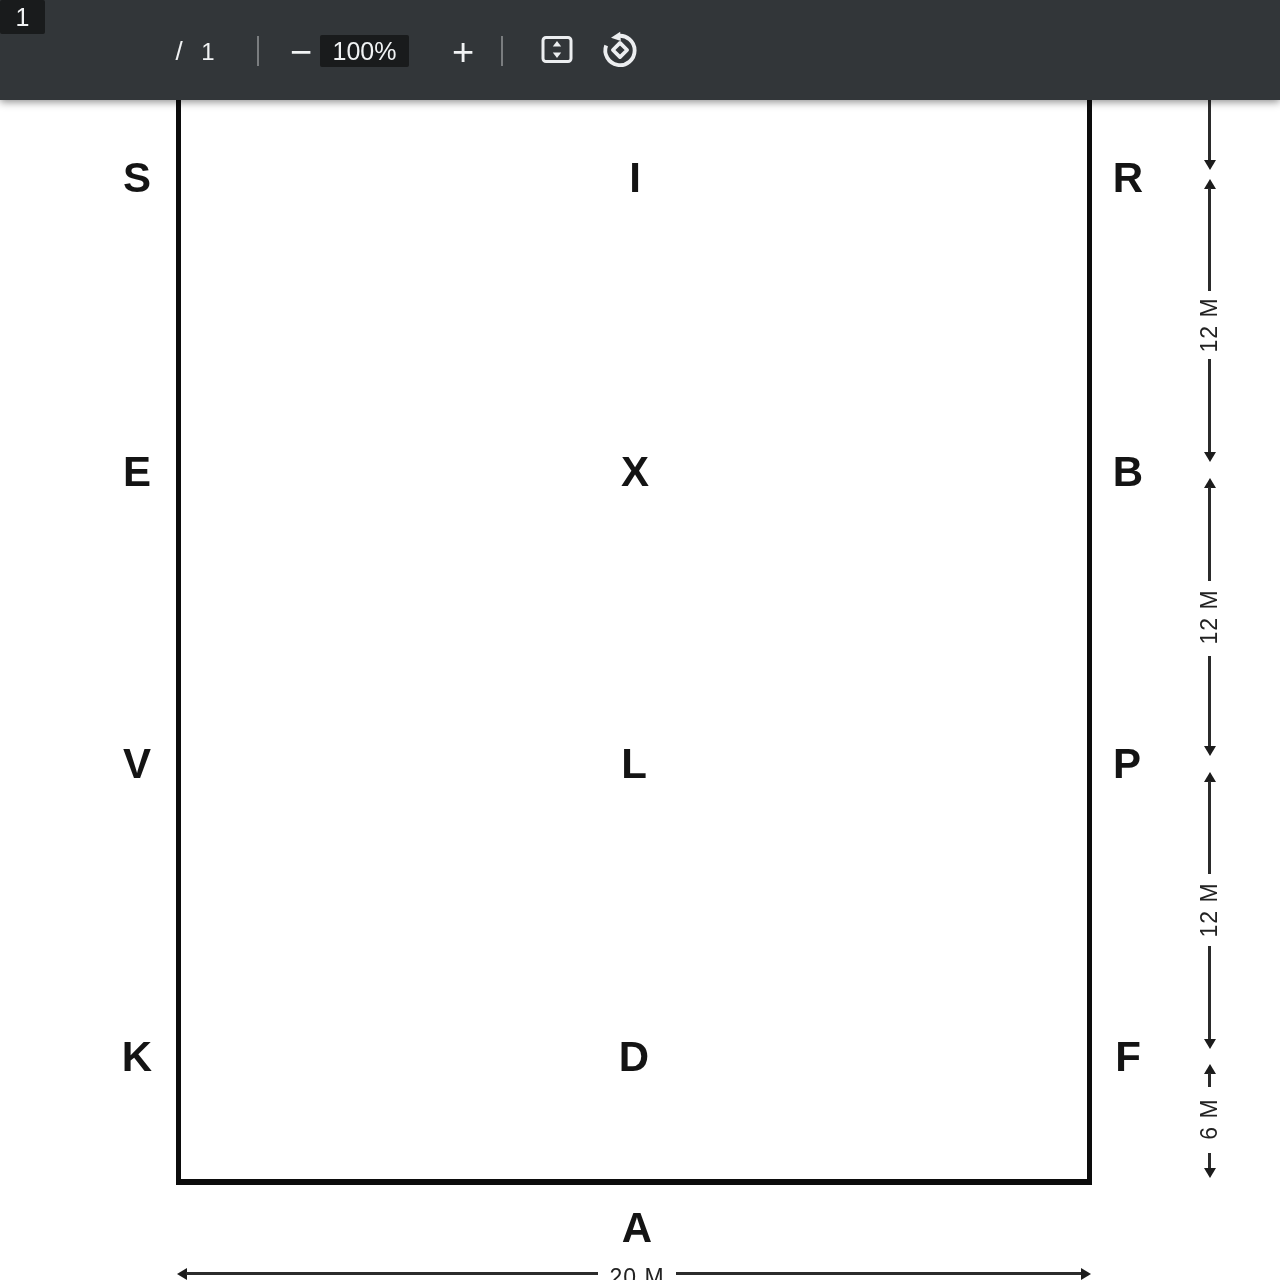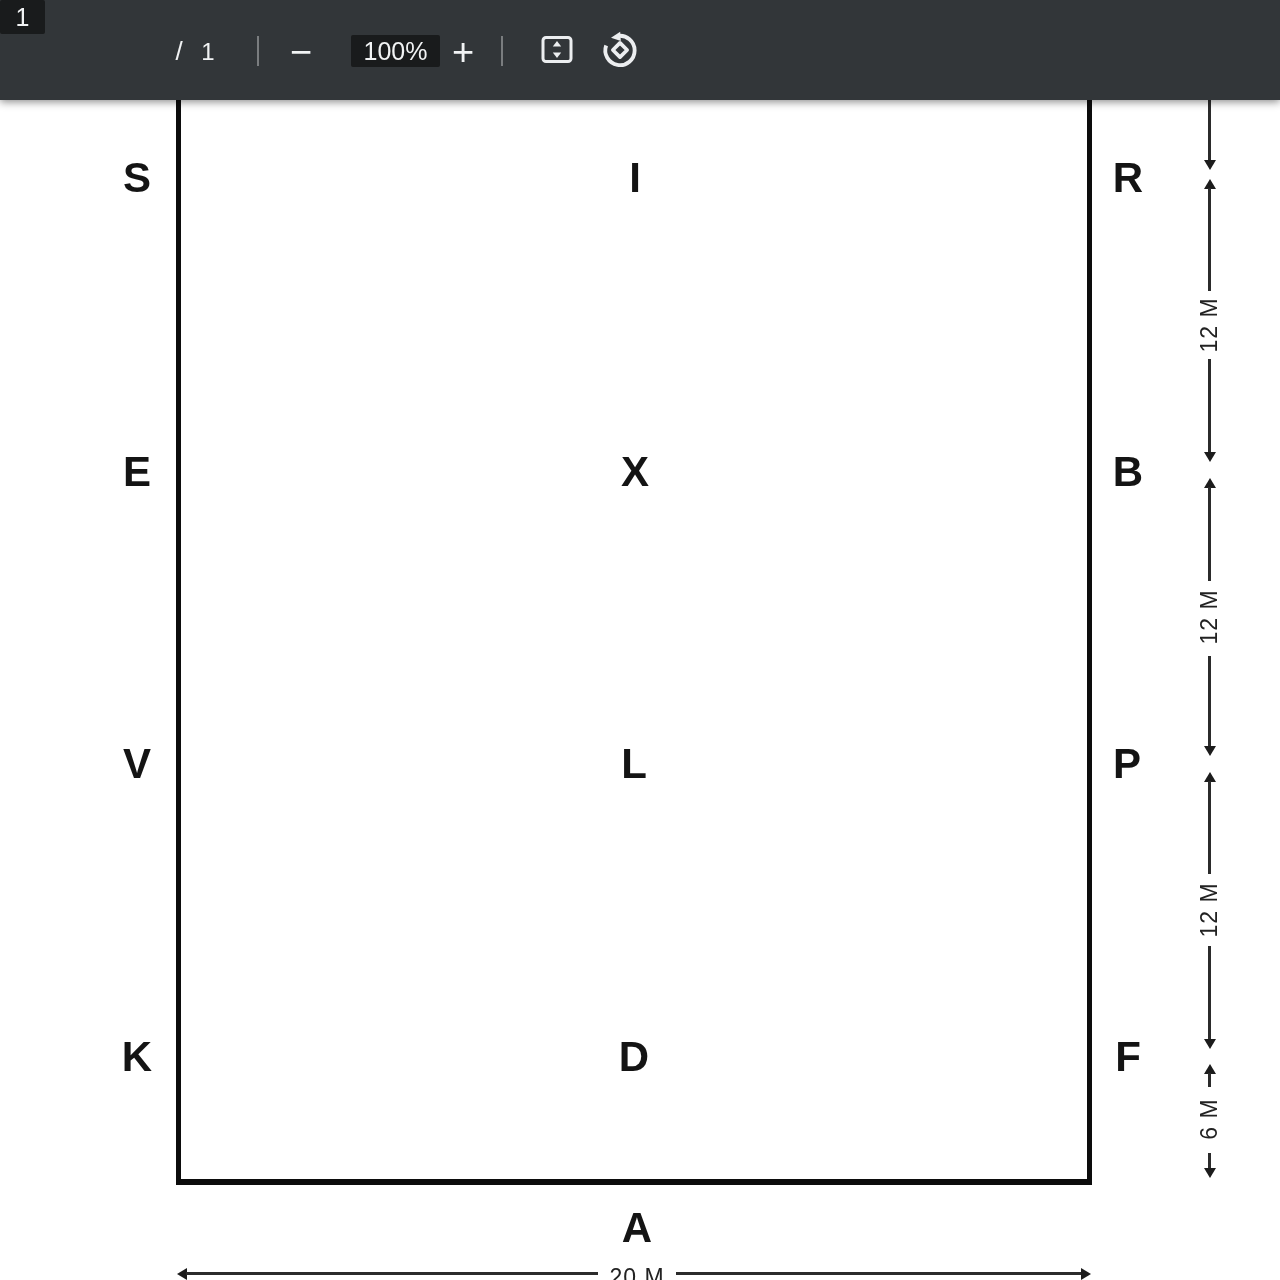--- a/index.html
+++ b/index.html
@@ -12,21 +12,21 @@
   .toolbar .titem{position:absolute;color:#f1f3f4;}
   .page-input{left:121px;top:33px;width:45px;height:34px;background:#191b1c;border:none;border-radius:2px;
               color:#f1f3f4;font-size:25px;text-align:center;font-family:"Liberation Sans",sans-serif;padding:0;}
   .slash{left:171px;top:34px;width:16px;height:34px;line-height:34px;font-size:26px;text-align:center;}
   .page-count{left:196px;top:35px;width:24px;height:33px;line-height:33px;font-size:24px;text-align:center;}
   .tsep{position:absolute;width:2px;height:30px;top:36px;background:#7a7d7f;}
   .sep1{left:257px;} .sep2{left:501px;}
   .tbtn{position:absolute;background:transparent;border:none;color:#f1f3f4;padding:0;cursor:default;
         display:flex;align-items:center;justify-content:center;font-family:"Liberation Sans",sans-serif;}
   .zoom-out{left:279px;top:31px;width:44px;height:42px;font-size:38px;font-weight:400;}
-  .zoom-box{left:351px;top:35px;width:89px;height:32px;background:#191b1c;border-radius:2px;
+  .zoom-box{left:320px;top:35px;width:89px;height:32px;background:#191b1c;border-radius:2px;
             font-size:25px;display:flex;align-items:center;justify-content:center;}
   .zoom-in{left:441px;top:31px;width:44px;height:42px;font-size:38px;font-weight:400;}
   .fit-btn{left:534px;top:31px;width:46px;height:40px;}
   .rot-btn{left:596px;top:28px;width:48px;height:46px;}
 
   
   .arena-outline{position:absolute;left:176px;top:96px;width:916px;height:1089px;box-sizing:border-box;
                  border-left:5px solid #0c0c0c;border-right:5px solid #0c0c0c;border-bottom:6px solid #0c0c0c;}
   .letter{position:absolute;transform:translate(-50%,-50%);font-weight:bold;font-size:42px;color:#141414;
           white-space:nowrap;}

